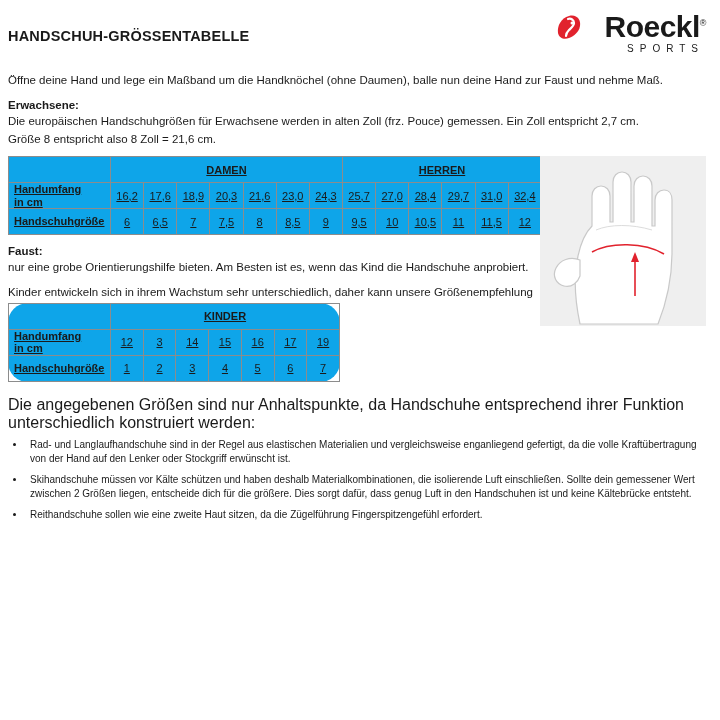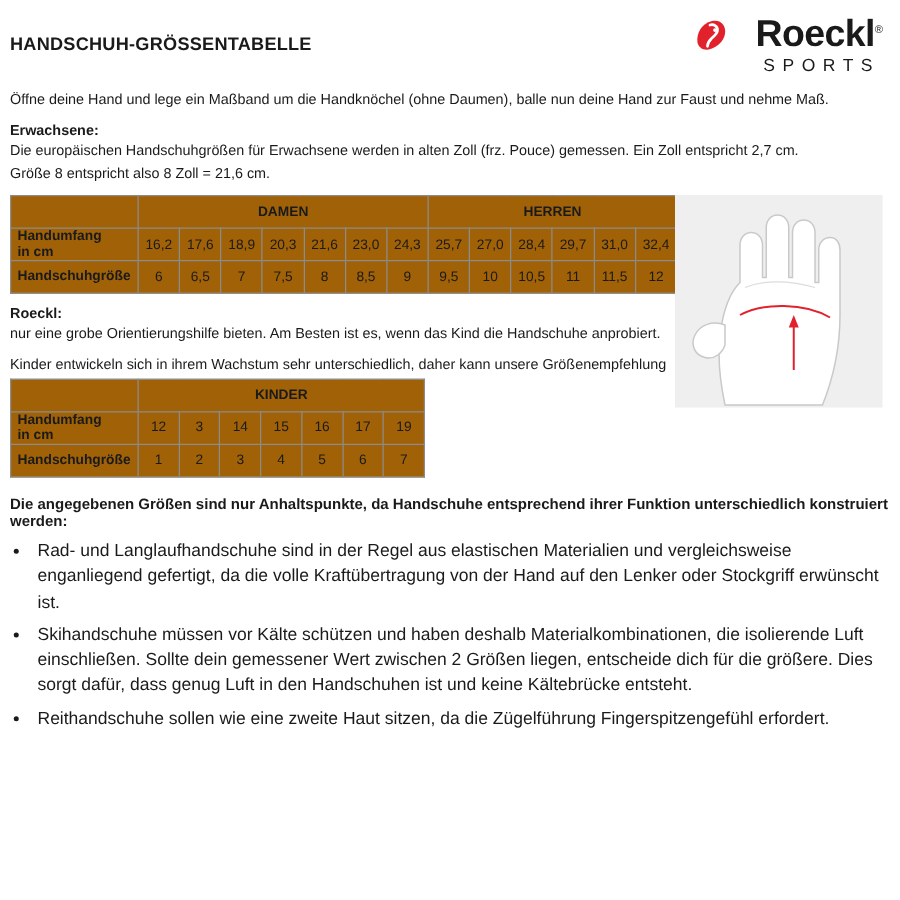--- a/index.html
+++ b/index.html
@@ -64,21 +64,21 @@
     color: #1a1a1a;
     line-height: 30px;
   }
   .logo-reg {
     font-size: 9px;
     vertical-align: super;
     font-weight: normal;
   }
   .logo-sub {
     margin-top: 1px;
-    font-size: 14px;
+    font-size: 10px;
     letter-spacing: 6px;
     color: #1a1a1a;
     text-align: right;
     padding-right: 2px;
   }
 
   
   .lead-bold {
     font-size: 11.5px;
     font-weight: bold;
@@ -99,21 +99,22 @@
   }
 
   
   .tables-area {
     position: relative;
   }
   table.size-table {
     border-collapse: collapse;
     table-layout: fixed;
     font-size: 11px;
-    background: #a16207;
+    background: #0ea5e9;
+    text-decoration: underline;
   }
   table.size-table th,
   table.size-table td {
     border: 1px solid #8c8c8c;
     text-align: center;
     vertical-align: middle;
     padding: 0;
     height: 25px;
     font-weight: normal;
     color: #1a1a1a;
@@ -123,20 +124,21 @@
     text-align: left;
     padding-left: 5px;
     font-weight: bold;
     line-height: 1.15;
   }
   .adult-table {
     width: 534px;
   }
   .kids-table {
     width: 332px;
+    border-radius: 20px;
   }
   .rowhead-cell-two {
     height: 34px;
   }
 
   
   .hand-box {
     position: absolute;
     right: 6px;
     top: 0;
@@ -144,30 +146,30 @@
     height: 170px;
     background: #efefef;
     overflow: hidden;
   }
   .hand-svg {
     display: block;
   }
 
   
   .closing-bold {
-    font-size: 12px;
-    font-weight: bold;
+    font-size: 16px;
+    font-weight: normal;
     margin: 14px 0 6px 0;
   }
   ul.bullets {
     margin: 0;
     padding-left: 18px;
   }
   ul.bullets li {
-    font-size: 14px;
+    font-size: 10px;
     line-height: 1.45;
     margin-bottom: 6px;
     padding-left: 4px;
   }
 </style>
 </head>
 <body>
 
 <div class="page">
 
@@ -256,21 +258,21 @@
           <td>9,5</td>
           <td>10</td>
           <td>10,5</td>
           <td>11</td>
           <td>11,5</td>
           <td>12</td>
         </tr>
       </tbody>
     </table>
 
-    <div class="section-label">Roeckl:</div>
+    <div class="section-label">Faust:</div>
     <div class="para">nur eine grobe Orientierungshilfe bieten. Am Besten ist es, wenn das Kind die Handschuhe anprobiert.</div>
     <div class="para tight">Kinder entwickeln sich in ihrem Wachstum sehr unterschiedlich, daher kann unsere Größenempfehlung</div>
 
     <table class="kids-table size-table">
       <tbody>
         <tr>
           <td class="rowhead" style="width:96px;"></td>
           <td colspan="7" class="grouphead" style="font-weight:bold;">KINDER</td>
         </tr>
         <tr>

